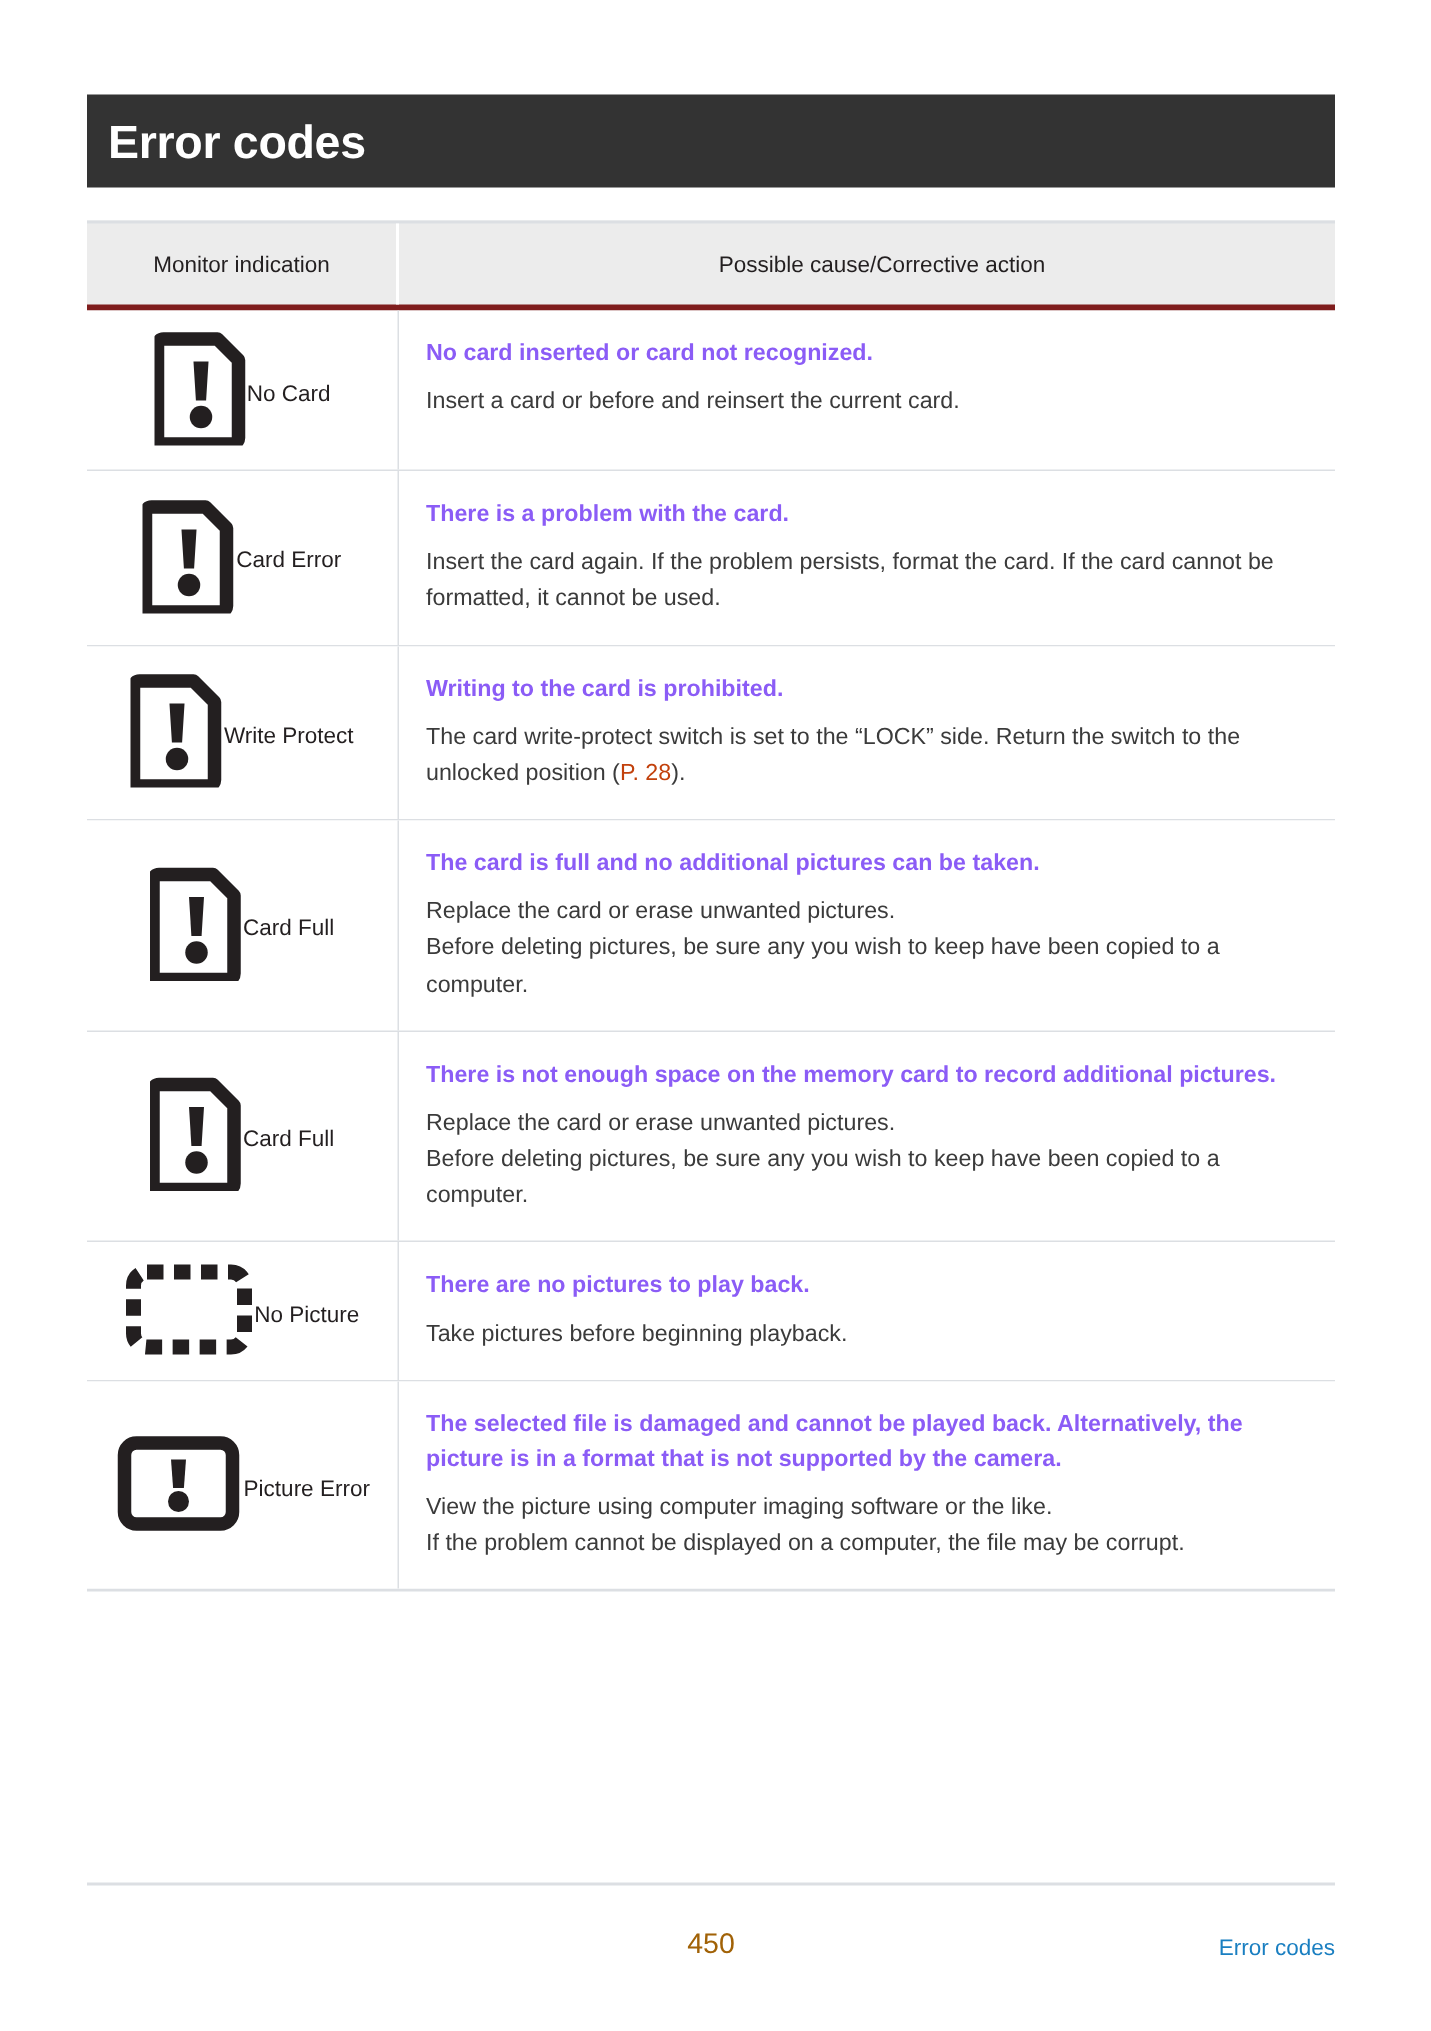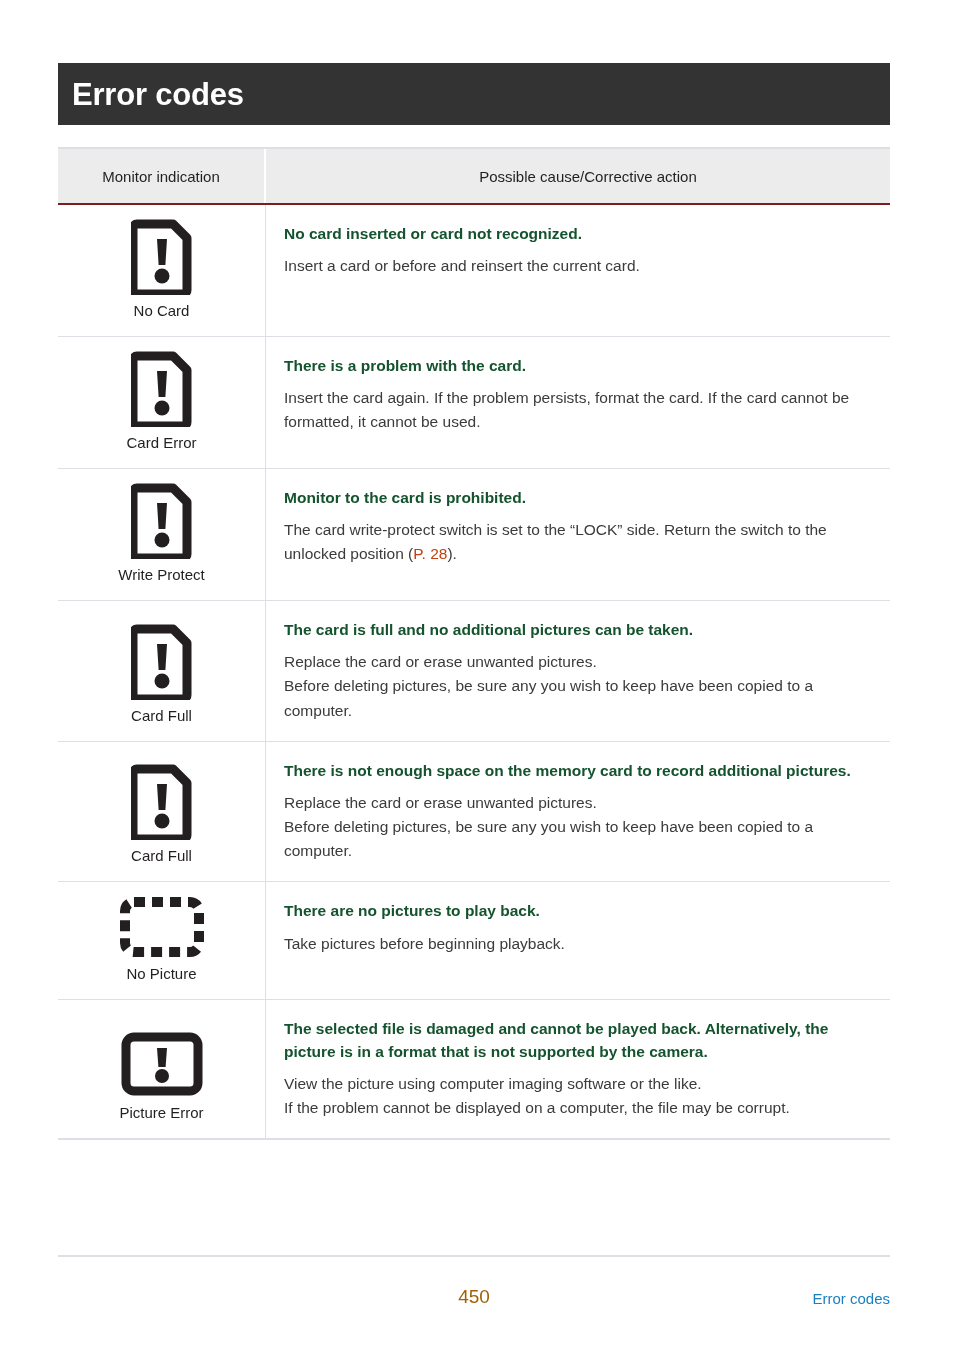--- a/index.html
+++ b/index.html
@@ -48,21 +48,21 @@
     position: absolute;
     left: 58px;
     top: 147px;
     width: 832px;
     border-bottom: 2px solid #dcdfe3;
   }
   .table-header {
     display: flex;
     background: #ececec;
     border-top: 2px solid #dcdfe3;
-    border-bottom: 2px solid #7f1d1d;
+    border-bottom: 4px solid #7f1d1d;
     height: 54px;
   }
   .th-left {
     width: 208px;
     display: flex;
     align-items: center;
     justify-content: center;
     font-size: 15px;
     color: #231f20;
     border-right: 2px solid #ffffff;
@@ -83,42 +83,42 @@
     border-bottom: 1px solid #dcdfe3;
     background: #ffffff;
   }
   .row:last-child { border-bottom: none; }
 
   .cell-icon {
     width: 208px;
     box-sizing: border-box;
     border-right: 1px solid #dcdfe3;
     display: flex;
-    flex-direction: column;
+    flex-direction: row;
     align-items: center;
-    justify-content: flex-end;
+    justify-content: center;
     padding: 14px 6px 16px 6px;
   }
   .icon-label {
     font-size: 15px;
     color: #231f20;
     margin-top: 7px;
     text-align: center;
     line-height: 1.2;
   }
 
   .cell-text {
     flex: 1;
     box-sizing: border-box;
     padding: 18px 14px 18px 18px;
   }
   .cause {
     font-size: 15.5px;
     font-weight: bold;
-    color: #14532d;
+    color: #8b5cf6;
     line-height: 1.45;
     margin: 0 0 9px 0;
   }
   .action {
     font-size: 15.5px;
     color: #3b3b3b;
     line-height: 1.55;
     margin: 0;
   }
   .action .ln { display: block; }
@@ -226,21 +226,21 @@
         <span class="icon-wrap">
           <svg width="62" height="76" viewBox="0 0 62 76">
             <path d="M6 5 h36 l14 14 v52 a4 4 0 0 1 -4 4 h-46 a4 4 0 0 1 -4 -4 v-62 a4 4 0 0 1 4 -4 z" fill="none" stroke="#231f20" stroke-width="9" stroke-linejoin="round"></path>
             <path d="M26 20 h10 l-1.6 26 h-6.8 z" fill="#231f20"></path>
             <circle cx="31" cy="57" r="7.5" fill="#231f20"></circle>
           </svg>
         </span>
         <span class="icon-label">Write Protect</span>
       </div>
       <div class="cell-text">
-        <p class="cause">Monitor to the card is prohibited.</p>
+        <p class="cause">Writing to the card is prohibited.</p>
         <p class="action"><span>The card write-protect switch is set to the “LOCK” side. Return the switch to the unlocked position (</span><a class="link" href="#">P. 28</a><span>).</span></p>
       </div>
     </div>
 
     <div class="row">
       <div class="cell-icon">
         <span class="icon-wrap">
           <svg width="62" height="76" viewBox="0 0 62 76">
             <path d="M6 5 h36 l14 14 v52 a4 4 0 0 1 -4 4 h-46 a4 4 0 0 1 -4 -4 v-62 a4 4 0 0 1 4 -4 z" fill="none" stroke="#231f20" stroke-width="9" stroke-linejoin="round"></path>
             <path d="M26 20 h10 l-1.6 26 h-6.8 z" fill="#231f20"></path>

